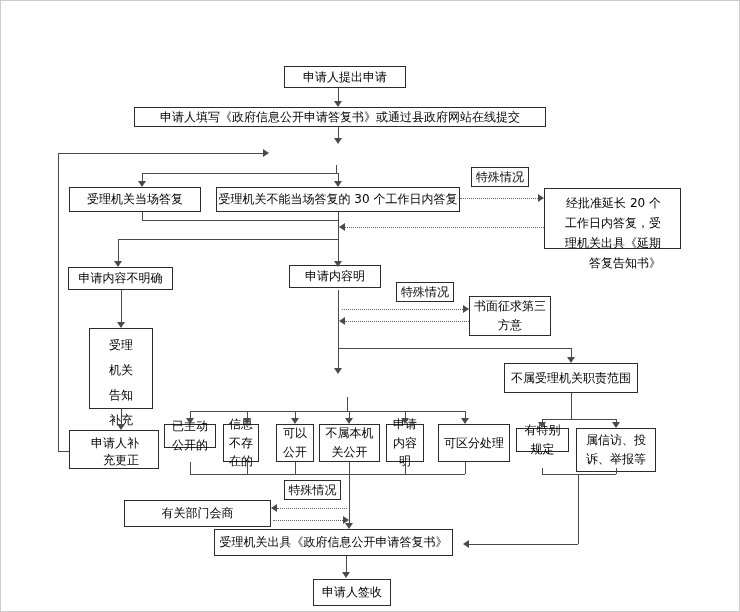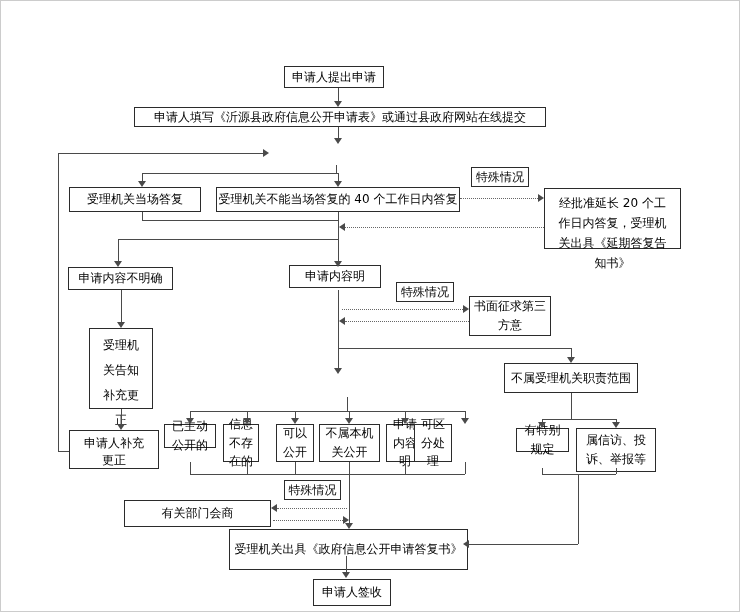--- a/index.html
+++ b/index.html
@@ -8,57 +8,57 @@
     font-family:"DejaVu Sans",sans-serif;font-size:12px;color:#000;
     border:1px solid #cccccc;box-sizing:border-box;overflow:hidden;
   }
   .node{
     position:absolute;border:1px solid #2b2b2b;background:#fff;
     display:flex;align-items:center;justify-content:center;
     text-align:center;line-height:1.55;box-sizing:border-box;
     padding:1px 3px;word-break:break-all;
   }
   .nw{white-space:nowrap;}
-  .tl{justify-content:flex-start;align-items:flex-start;text-align:center;padding:4px 13px;}
+  .tl{justify-content:flex-start;align-items:flex-start;text-align:right;padding:4px 19px;}
   .h{position:absolute;height:1px;background:#4a4a4a;}
   .v{position:absolute;width:1px;background:#4a4a4a;}
   .d{position:absolute;height:0;border-top:1px dotted #666;}
   .ad{position:absolute;width:0;height:0;border-left:4px solid transparent;border-right:4px solid transparent;border-top:6px solid #4a4a4a;}
   .ar{position:absolute;width:0;height:0;border-top:4px solid transparent;border-bottom:4px solid transparent;border-left:6px solid #4a4a4a;}
   .al{position:absolute;width:0;height:0;border-top:4px solid transparent;border-bottom:4px solid transparent;border-right:6px solid #4a4a4a;}
 </style>
 </head>
 <body>
 
 <div class="canvas">
 
-  <div class="node nw" style="left:283px;top:65px;width:100px;height:22px">申请人提出申请</div>
-  <div class="node nw" style="left:133px;top:106px;width:412px;height:20px">申请人填写《沂源县政府信息公开申请表》或通过县政府网站在线提交</div>
+  <div class="node nw" style="left:283px;top:65px;width:122px;height:22px">申请人提出申请</div>
+  <div class="node nw" style="left:133px;top:106px;width:412px;height:20px">申请人填写《政府信息公开申请答复书》或通过县政府网站在线提交</div>
   <div class="node nw" style="left:68px;top:186px;width:132px;height:25px">受理机关当场答复</div>
-  <div class="node nw" style="left:215px;top:186px;width:244px;height:25px">受理机关不能当场答复的 40 个工作日内答复</div>
+  <div class="node nw" style="left:215px;top:186px;width:244px;height:25px">受理机关不能当场答复的 30 个工作日内答复</div>
   <div class="node nw" style="left:470px;top:166px;width:58px;height:20px">特殊情况</div>
   <div class="node tl" style="left:543px;top:187px;width:137px;height:61px;line-height:20px">经批准延长 20 个工作日内答复，受理机关出具《延期答复告知书》</div>
   <div class="node nw" style="left:67px;top:266px;width:105px;height:23px">申请内容不明确</div>
   <div class="node nw" style="left:288px;top:264px;width:92px;height:23px">申请内容明</div>
   <div class="node nw" style="left:395px;top:281px;width:58px;height:20px">特殊情况</div>
   <div class="node" style="left:468px;top:295px;width:82px;height:40px">书面征求第三方意</div>
   <div class="node tl" style="left:88px;top:327px;width:64px;height:81px;line-height:25px">受理机关告知补充更正</div>
   <div class="node tl" style="left:68px;top:429px;width:90px;height:39px;line-height:17px">申请人补充更正</div>
   <div class="node nw" style="left:503px;top:362px;width:134px;height:30px">不属受理机关职责范围</div>
   <div class="node" style="left:163px;top:423px;width:52px;height:24px">已主动公开的</div>
   <div class="node" style="left:222px;top:423px;width:36px;height:38px">信息不存在的</div>
   <div class="node" style="left:275px;top:423px;width:38px;height:38px">可以公开</div>
   <div class="node" style="left:318px;top:423px;width:61px;height:38px">不属本机关公开</div>
   <div class="node" style="left:385px;top:423px;width:38px;height:38px">申请内容明</div>
-  <div class="node" style="left:413px;top:423px;width:38px;height:38px">可区分处理</div>
+  <div class="node" style="left:437px;top:423px;width:72px;height:38px">可区分处理</div>
   <div class="node" style="left:515px;top:427px;width:53px;height:24px">有特别规定</div>
   <div class="node" style="left:575px;top:427px;width:80px;height:44px">属信访、投诉、举报等</div>
   <div class="node nw" style="left:283px;top:479px;width:57px;height:20px">特殊情况</div>
   <div class="node nw" style="left:123px;top:499px;width:147px;height:27px">有关部门会商</div>
-  <div class="node nw" style="left:228px;top:528px;width:239px;height:41px">受理机关出具《政府信息公开申请答复书》</div>
+  <div class="node nw" style="left:213px;top:528px;width:239px;height:27px">受理机关出具《政府信息公开申请答复书》</div>
   <div class="node nw" style="left:312px;top:578px;width:78px;height:27px">申请人签收</div>
 
   <i class="v" style="left:337px;top:87px;height:14px"></i>
   <i class="ad" style="left:333px;top:100px"></i>
   <i class="v" style="left:337px;top:126px;height:11px"></i>
   <i class="ad" style="left:333px;top:137px"></i>
 
   <i class="h" style="left:57px;top:450px;width:11px"></i>
   <i class="v" style="left:57px;top:152px;height:299px"></i>
   <i class="h" style="left:57px;top:152px;width:205px"></i>

